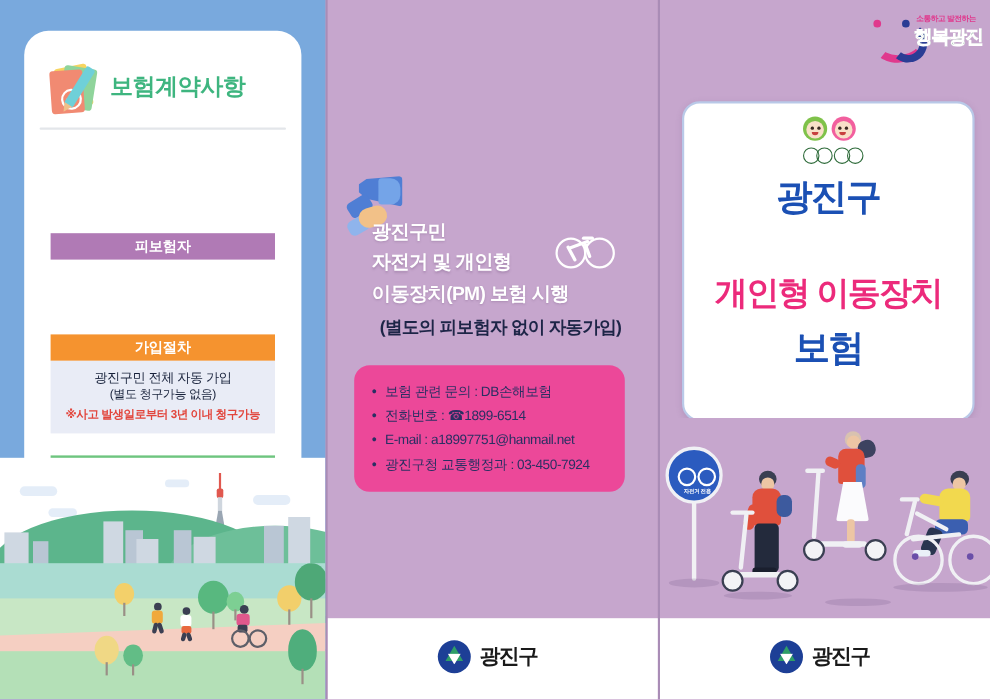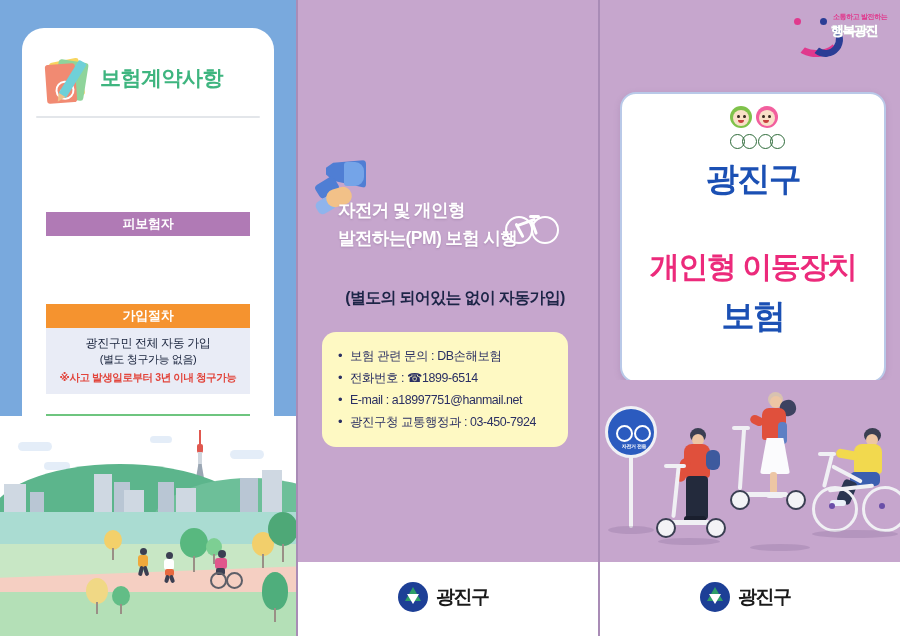--- a/index.html
+++ b/index.html
@@ -99,40 +99,40 @@
   .bike-glyph .bw.l{left:0;}
   .bike-glyph .bw.r{left:26px;}
   .bike-glyph .bar{position:absolute;background:#fff;height:2.5px;border-radius:2px;}
 
   .mid-sub{
     position:absolute;left:324px;top:288px;width:262px;text-align:center;
     color:#1d2547;font-size:16px;font-weight:bold;letter-spacing:-0.7px;
   }
   .contact-box{
     position:absolute;left:322px;top:332px;width:246px;
-    background:#fef9c3;border-radius:14px;padding:13px 10px 14px 16px;box-sizing:border-box;
+    background:#ec4899;border-radius:14px;padding:13px 10px 14px 16px;box-sizing:border-box;
   }
   .contact-box li{
     list-style:none;color:#2a2f63;font-size:12.4px;line-height:1.78;
     letter-spacing:-0.4px;position:relative;padding-left:12px;white-space:nowrap;
   }
   .contact-box li:before{content:"•";position:absolute;left:0;top:-1px;color:#2a2f63;font-size:13px;}
   .contact-box ul{margin:0;padding:0;}
 
   
   .gj-logo{position:absolute;left:793px;top:10px;width:96px;height:40px;}
   .gj-smile{position:absolute;left:0;top:8px;width:36px;height:26px;}
   .gj-dot-l{position:absolute;left:1px;top:0;width:7px;height:7px;border-radius:50%;background:#e0398d;}
   .gj-dot-r{position:absolute;left:27px;top:0;width:7px;height:7px;border-radius:50%;background:#2a3d95;}
   .gj-arc{position:absolute;left:0;top:3px;width:36px;height:22px;
     border:7px solid transparent;border-bottom-color:#e0398d;border-radius:50%;transform:rotate(-6deg);}
   .gj-arc2{position:absolute;left:15px;top:3px;width:21px;height:22px;
     border:7px solid transparent;border-bottom-color:#2a3d95;border-right-color:#2a3d95;border-radius:50%;transform:rotate(-6deg);}
   .gj-t1{position:absolute;left:40px;top:2px;font-size:7px;font-weight:bold;color:#e0398d;letter-spacing:-0.4px;white-space:nowrap;}
-  .gj-t2{position:absolute;left:38px;top:12px;font-size:13px;font-weight:bold;color:#14532d;letter-spacing:-1.5px;white-space:nowrap;text-align:center;
+  .gj-t2{position:absolute;left:38px;top:12px;font-size:17px;font-weight:bold;color:#14532d;letter-spacing:-1.5px;white-space:nowrap;text-align:center;
     -webkit-text-stroke:0.6px #fff;}
 
   .title-card{
     position:absolute;left:620px;top:92px;width:262px;height:287px;
     background:#ffffff;border:2px solid #b9c9e8;border-radius:16px;
     box-shadow:0 2px 6px rgba(120,90,135,.22);
   }
   .mascots{position:absolute;left:106px;top:12px;width:58px;height:48px;}
   .msc{position:absolute;width:22px;height:22px;border-radius:50%;}
   .msc-face{position:absolute;width:16px;height:16px;border-radius:50%;background:#f9e0c8;left:3px;top:4px;}
@@ -304,34 +304,35 @@
 
   <div class="mega">
     <div class="mg-horn"></div>
     <div class="mg-horn2"></div>
     <div class="mg-body"></div>
     <div class="mg-cuff"></div>
     <div class="mg-hand"></div>
   </div>
 
   <div class="mid-heading">
+    <div>광진구민</div>
     <div>자전거 및 개인형</div>
-    <div>발전하는(PM) 보험 시행</div>
+    <div>이동장치(PM) 보험 시행</div>
   </div>
 
   <div class="bike-glyph">
     <div class="bw l"></div>
     <div class="bw r"></div>
     <div class="bar" style="left:11px;top:13px;width:20px;transform:rotate(-20deg);"></div>
     <div class="bar" style="left:11px;top:14px;width:16px;transform:rotate(62deg);transform-origin:left center;"></div>
     <div class="bar" style="left:27px;top:12px;width:14px;transform:rotate(70deg);transform-origin:left center;"></div>
     <div class="bar" style="left:24px;top:7px;width:11px;"></div>
   </div>
 
-  <div class="mid-sub">(별도의 되어있는 없이 자동가입)</div>
+  <div class="mid-sub">(별도의 피보험자 없이 자동가입)</div>
 
   <div class="contact-box">
     <ul>
       <li>보험 관련 문의 : DB손해보험</li>
       <li>전화번호 : ☎1899-6514</li>
       <li>E-mail : a18997751@hanmail.net</li>
       <li>광진구청 교통행정과 : 03-450-7924</li>
     </ul>
   </div>
 

